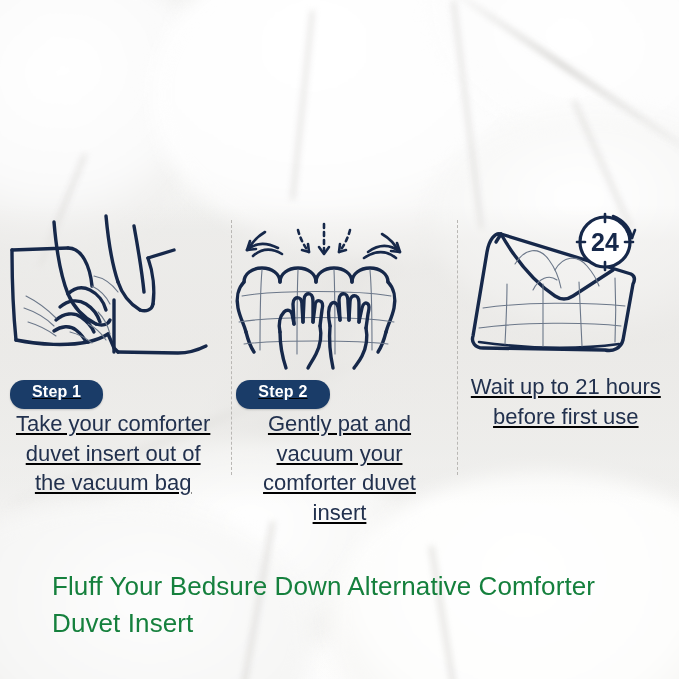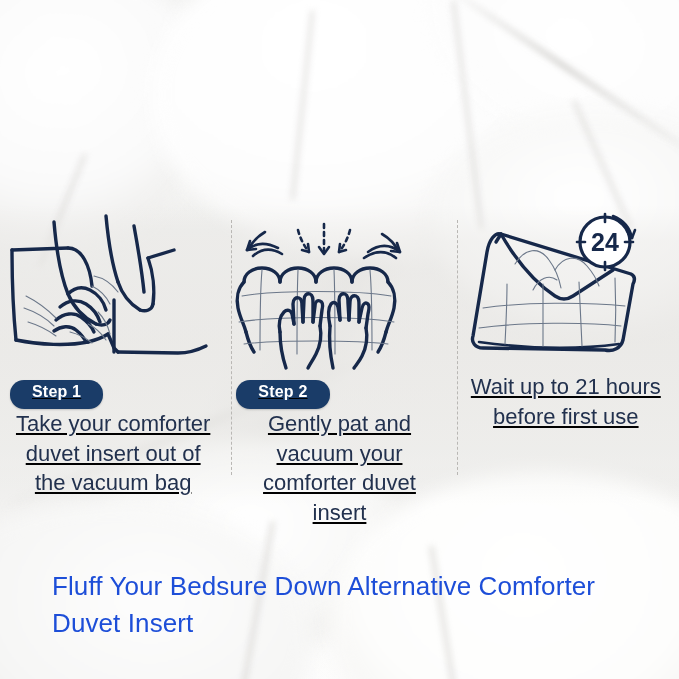--- a/index.html
+++ b/index.html
@@ -181,21 +181,21 @@
   }
   .divider-1 { left: 231px; }
   .divider-2 { left: 457px; }
 
   
   .headline {
     position: absolute;
     left: 52px;
     top: 568px;
     width: 612px;
-    color: #1d4ed8;
+    color: #15803d;
     font-size: 26px;
     line-height: 1.42;
     letter-spacing: 0.1px;
   }
 
   svg { display: block; overflow: visible; }
   .ink { stroke: #16284a; fill: none; stroke-linecap: round; stroke-linejoin: round; }
   .ink-thick { stroke-width: 3.4; }
   .ink-mid   { stroke-width: 2.6; }
   .ink-thin  { stroke-width: 1.1; stroke: #6b7789; }

